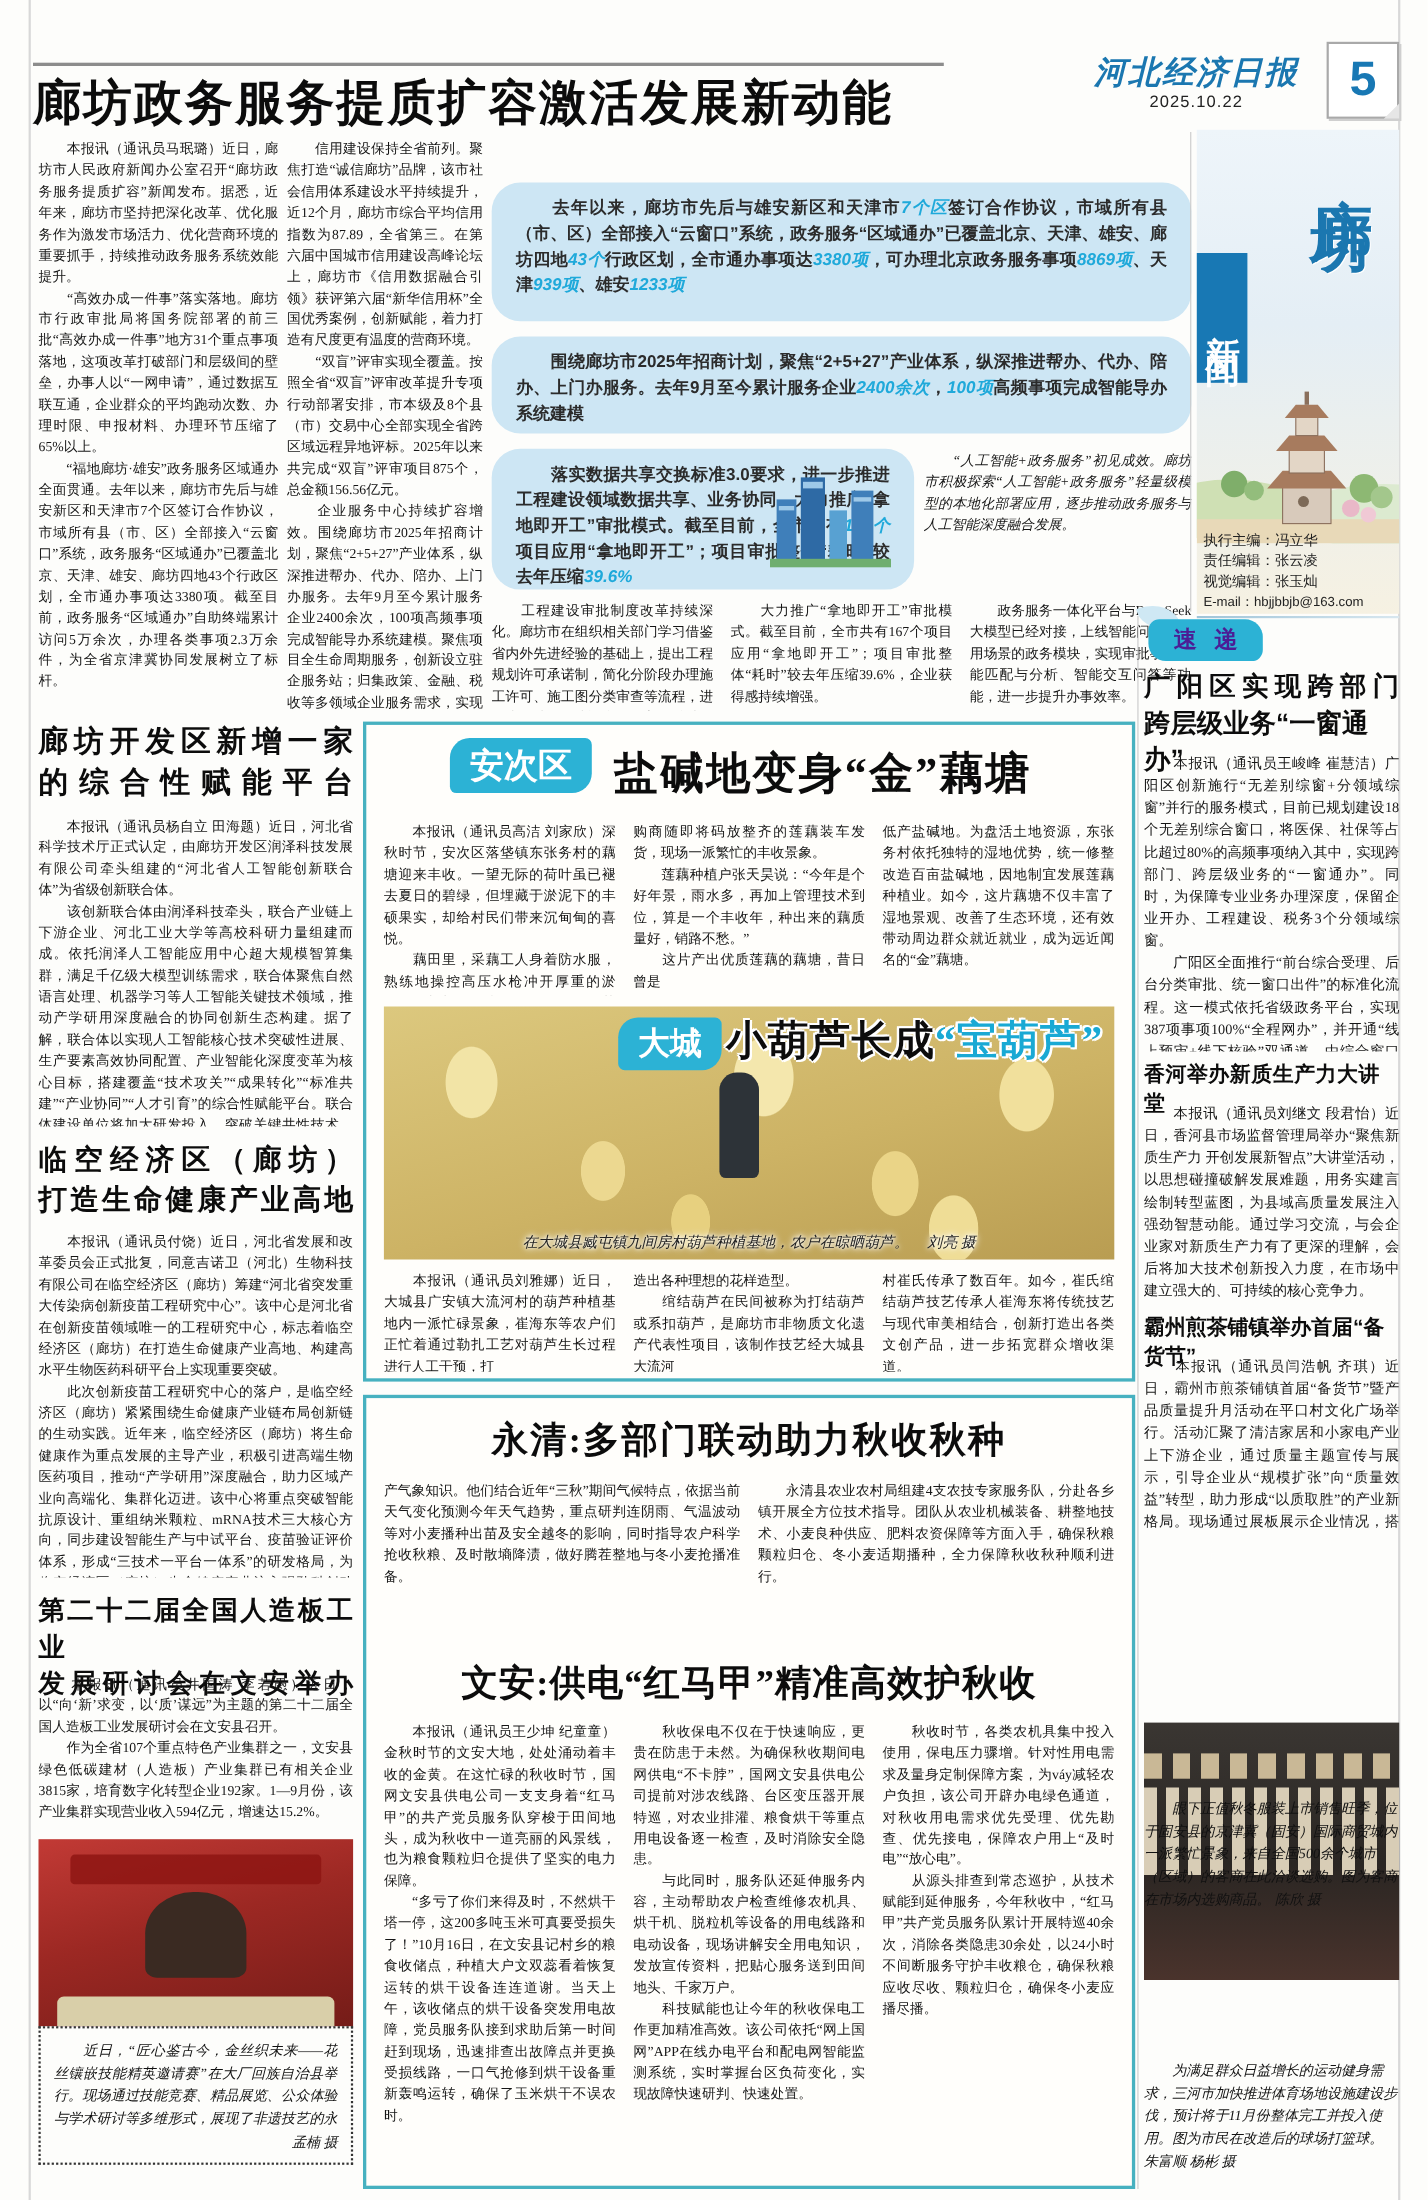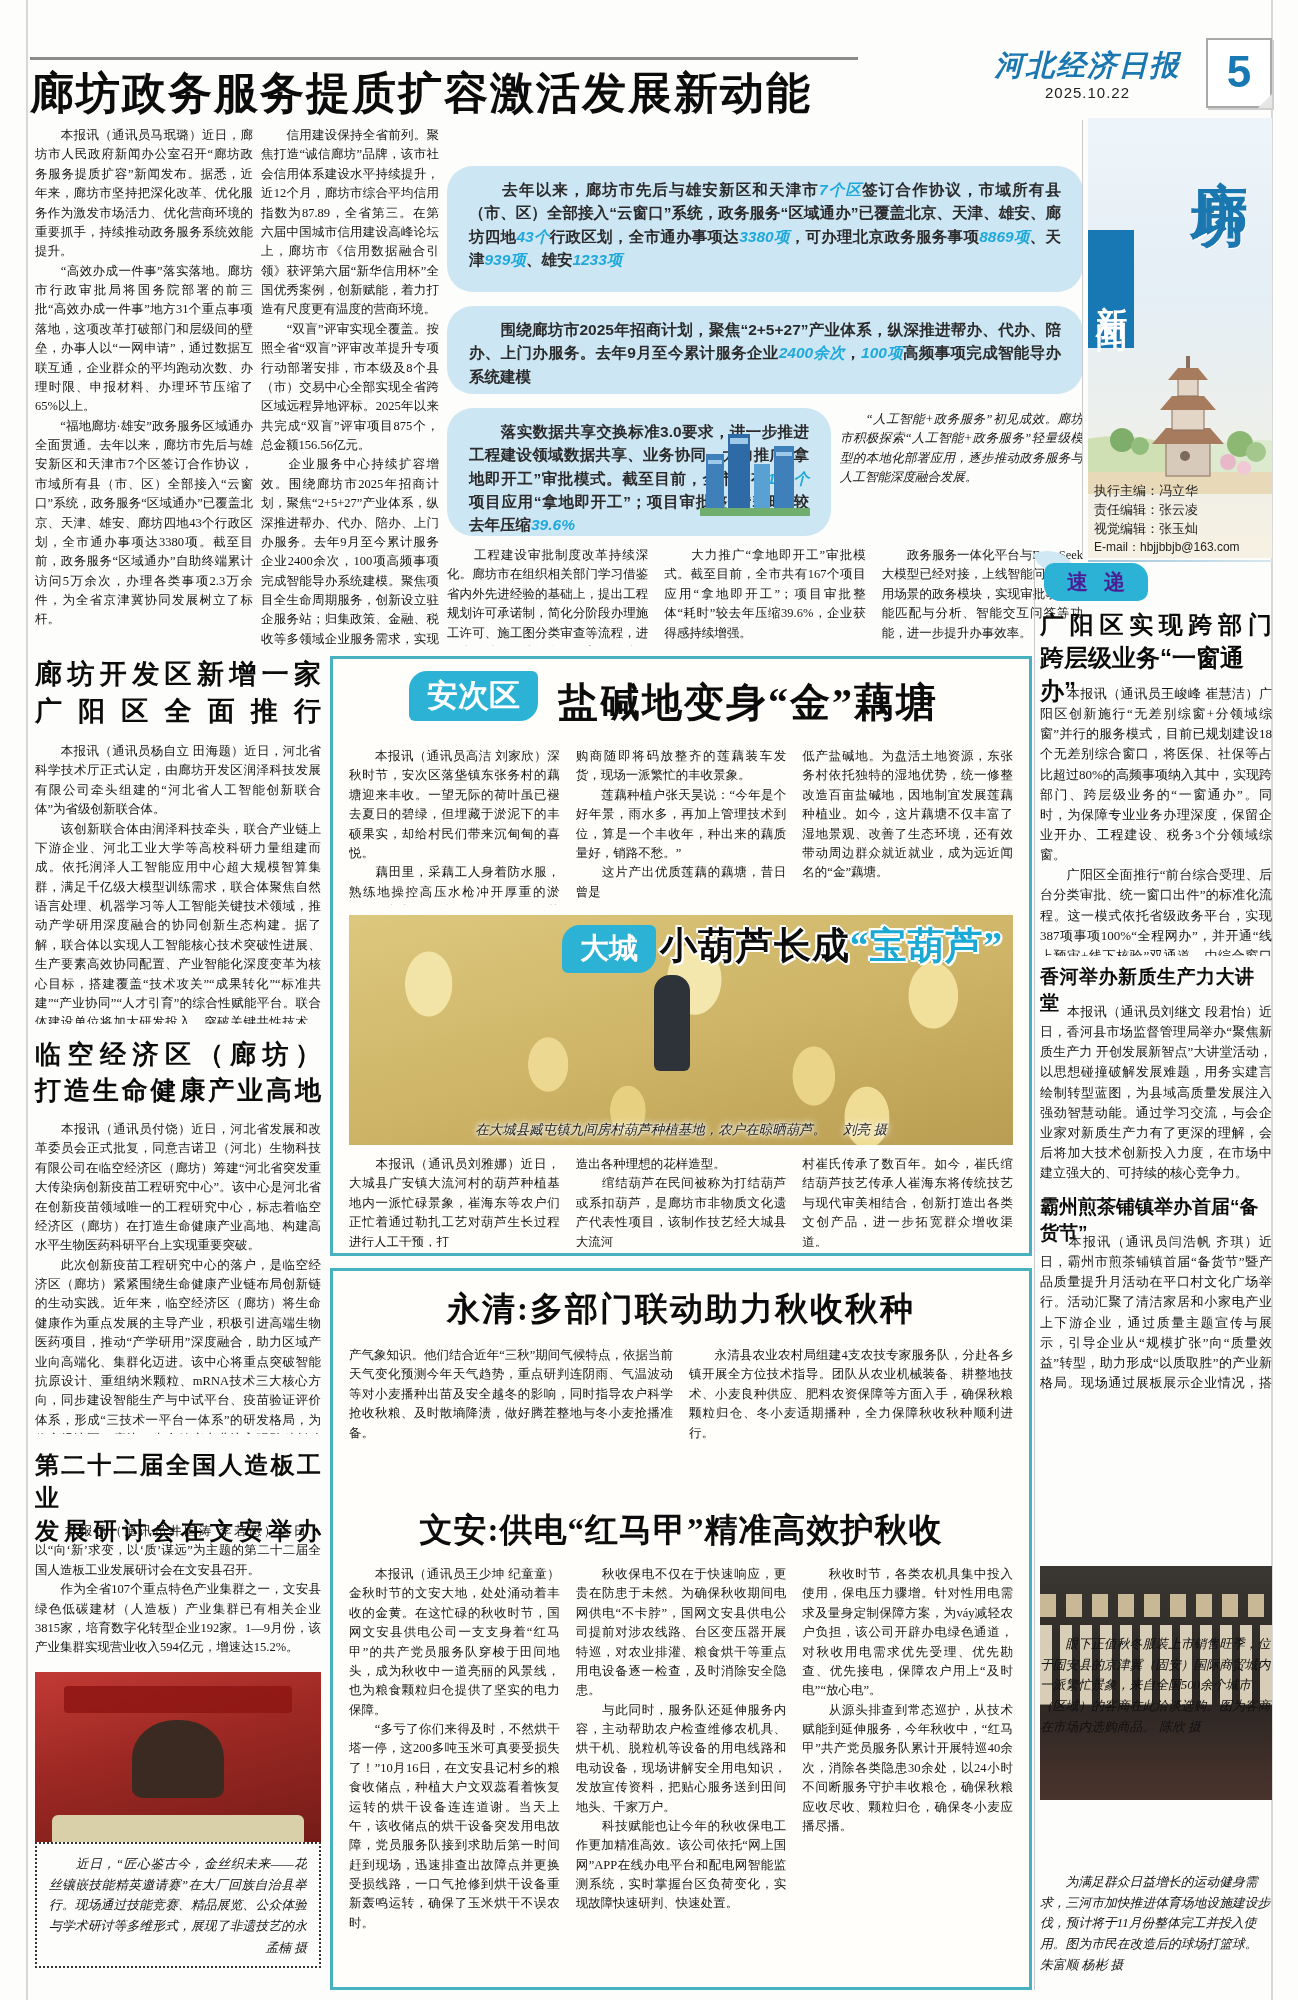--- a/index.html
+++ b/index.html
@@ -187,21 +187,21 @@
       <div>执行主编：冯立华</div>
       <div>责任编辑：张云凌</div>
       <div>视觉编辑：张玉灿</div>
       <div class="em">E-mail：hbjjbbjb@163.com</div>
     </div>
     <div id="sidebar-rule"></div>
   </div>
 
   <div class="abs h-sans jl" style="left:35px;top:656px;width:286px;font-size:27px;line-height:37px;">
     <div>廊坊开发区新增一家</div>
-    <div>广阳区全面推行</div>
+    <div>的综合性赋能平台</div>
   </div>
   <div class="abs bt" style="left:35px;top:742px;width:286px;height:282px;">　　本报讯（通讯员杨自立 田海题）近日，河北省科学技术厅正式认定，由廊坊开发区润泽科技发展有限公司牵头组建的“河北省人工智能创新联合体”为省级创新联合体。
 　　该创新联合体由润泽科技牵头，联合产业链上下游企业、河北工业大学等高校科研力量组建而成。依托润泽人工智能应用中心超大规模智算集群，满足千亿级大模型训练需求，联合体聚焦自然语言处理、机器学习等人工智能关键技术领域，推动产学研用深度融合的协同创新生态构建。据了解，联合体以实现人工智能核心技术突破性进展、生产要素高效协同配置、产业智能化深度变革为核心目标，搭建覆盖“技术攻关”“成果转化”“标准共建”“产业协同”“人才引育”的综合性赋能平台。联合体建设单位将加大研发投入，突破关键共性技术，形成具有自主知识产权的新产品与新技术，填补区域技术空白。</div>
 
   <div class="abs h-sans jl" style="left:35px;top:1036px;width:286px;font-size:26px;line-height:36px;">
     <div>临空经济区（廊坊）</div>
     <div>打造生命健康产业高地</div>
   </div>
   <div class="abs bt" style="left:35px;top:1120px;width:286px;height:314px;">　　本报讯（通讯员付饶）近日，河北省发展和改革委员会正式批复，同意吉诺卫（河北）生物科技有限公司在临空经济区（廊坊）筹建“河北省突发重大传染病创新疫苗工程研究中心”。该中心是河北省在创新疫苗领域唯一的工程研究中心，标志着临空经济区（廊坊）在打造生命健康产业高地、构建高水平生物医药科研平台上实现重要突破。
 　　此次创新疫苗工程研究中心的落户，是临空经济区（廊坊）紧紧围绕生命健康产业链布局创新链的生动实践。近年来，临空经济区（廊坊）将生命健康作为重点发展的主导产业，积极引进高端生物医药项目，推动“产学研用”深度融合，助力区域产业向高端化、集群化迈进。该中心将重点突破智能抗原设计、重组纳米颗粒、mRNA技术三大核心方向，同步建设智能生产与中试平台、疫苗验证评价体系，形成“三技术一平台一体系”的研发格局，为临空经济区（廊坊）生命健康产业注入强劲科创动能。</div>

